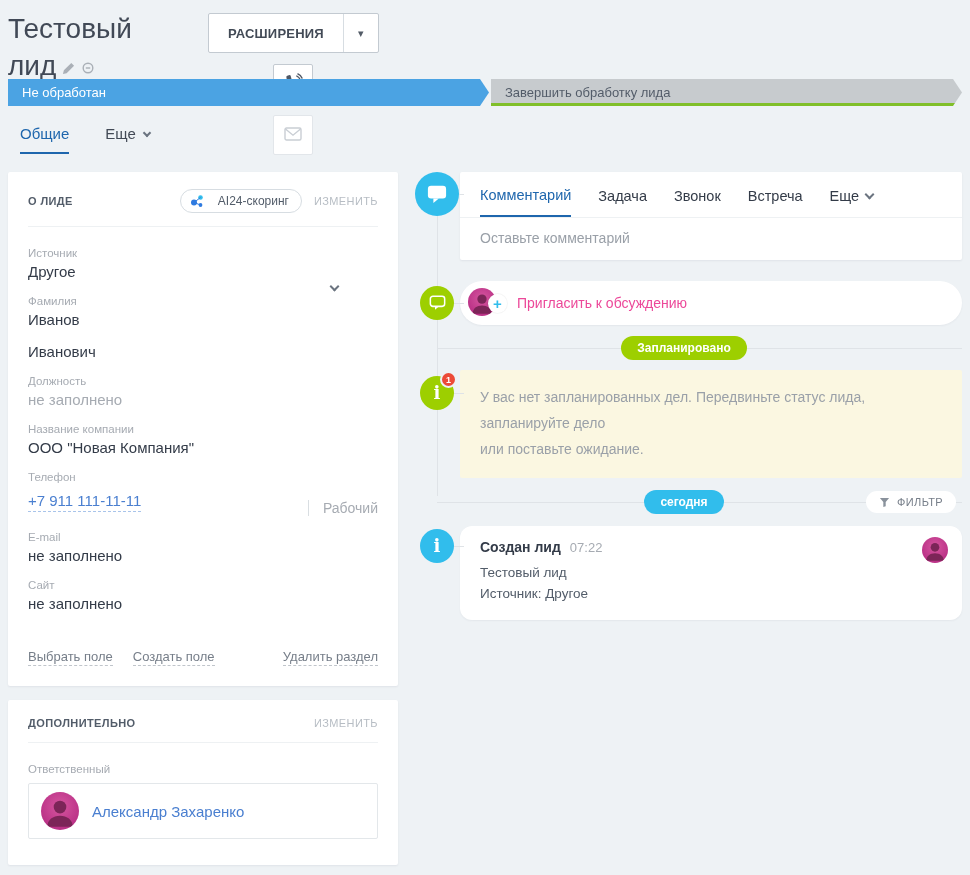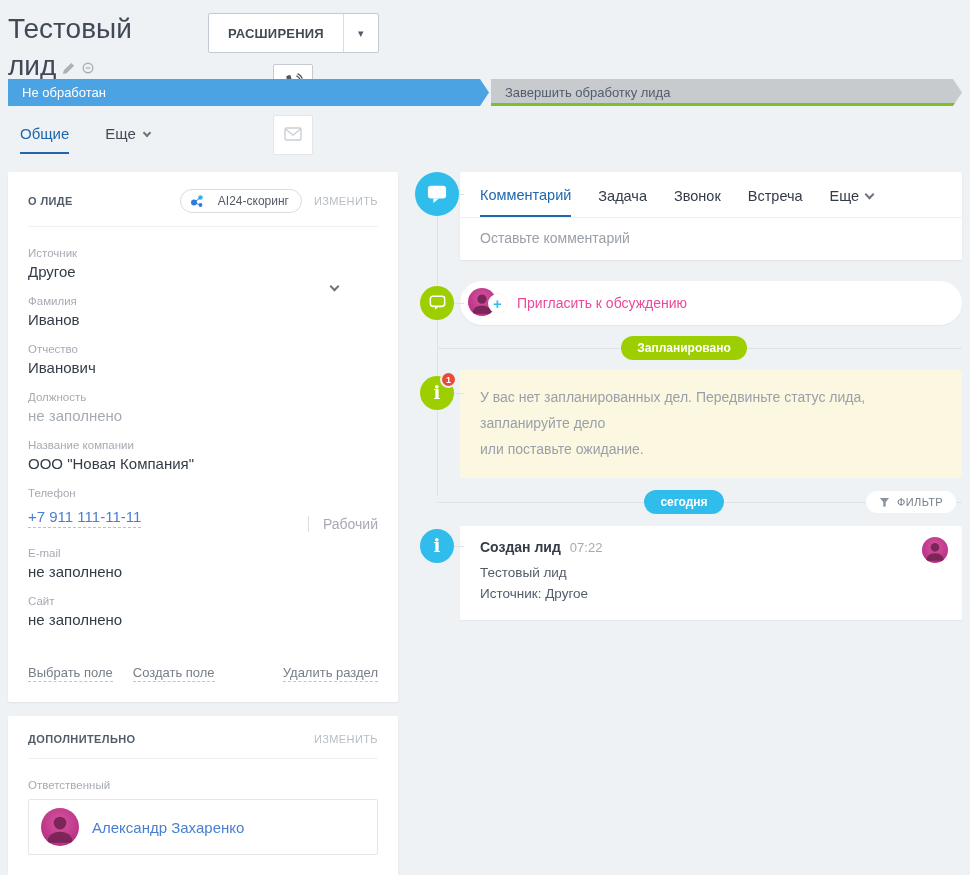--- a/index.html
+++ b/index.html
@@ -125,21 +125,21 @@
                  display:flex; align-items:center; gap:7px; font-size:11px; font-weight:normal; color:#767e89;
                  letter-spacing:.4px; cursor:pointer; }
 
   .notice-row { margin-top:10px; }
   .notice-card { background:#fbf7e1; border-radius:2px; padding:14px 20px 16px; }
   .notice-line { font-size:14px; color:#9aa0a8; line-height:26px; }
 
   .today-row { margin-top:12px; }
 
   .entry-row { margin-top:12px; }
-  .entry-card { background:#fff; border-radius:2px; box-shadow:0 1px 2px rgba(60,70,90,.06);
+  .entry-card { background:#fff; border-radius:12px; box-shadow:0 1px 2px rgba(60,70,90,.06);
                 padding:13px 20px 15px; position:relative; }
   .entry-head { display:flex; align-items:baseline; gap:9px; }
   .entry-title { font-size:14px; font-weight:bold; color:#333b48; }
   .entry-time { font-size:13px; color:#a6abb2; }
   .entry-avatar { position:absolute; right:14px; top:11px; }
   .entry-body { margin-top:8px; font-size:13.5px; color:#525c69; line-height:1.55; }
 </style>
 </head>
 <body>
 
@@ -261,21 +261,20 @@
             <div class="field-value">Другое</div>
           </div>
 
           <div class="field">
             <div class="field-label">Фамилия</div>
             <div class="field-value">Иванов</div>
           </div>
 
 
           <div class="field">
-            <div class="field-label">Отчество</div>
             <div class="field-value">Иванович</div>
           </div>
 
           <div class="field">
             <div class="field-label">Должность</div>
             <div class="field-value muted">не заполнено</div>
           </div>
 
           <div class="field">
             <div class="field-label">Название компании</div>

